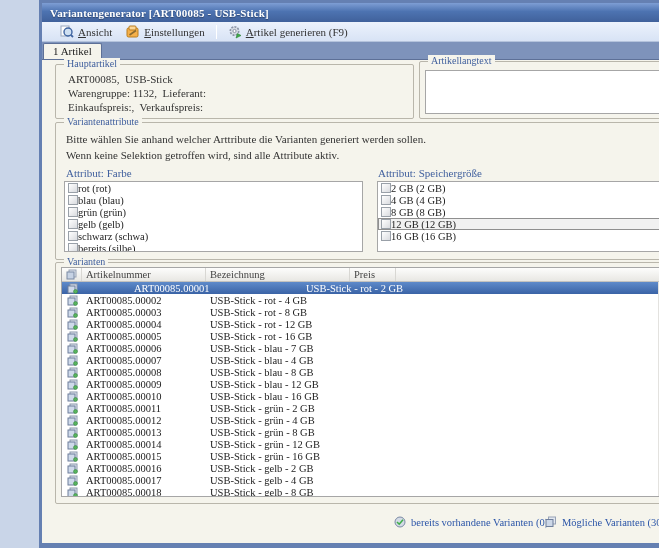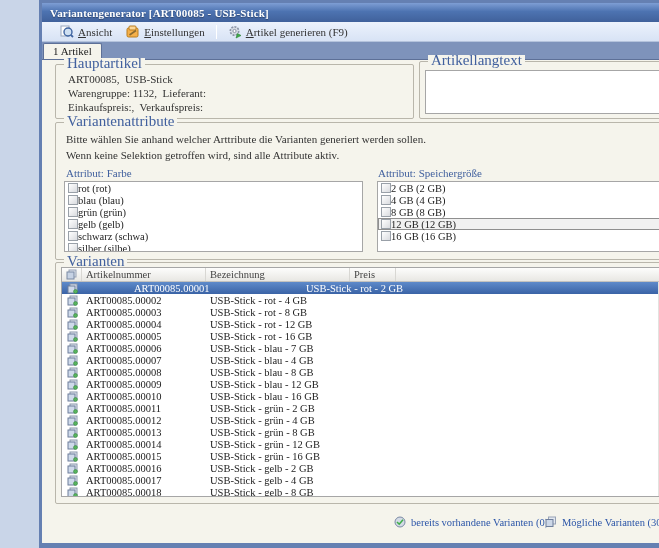--- a/index.html
+++ b/index.html
@@ -37,21 +37,21 @@
   }
   .tab{
     background:#f5f4ec;border:1px solid #5d7097;border-bottom:none;
     border-radius:2px 2px 0 0;padding:1px 9px 2px 9px;font-size:11px;color:#222;
   }
   
   .content{position:absolute;left:0;right:0;top:57px;bottom:0;background:#f5f4ec;}
   .groupbox{position:absolute;border:1px solid #b9b6ab;border-radius:2px;}
   .grouplabel{
     position:absolute;top:-7px;left:8px;background:#f5f4ec;padding:0 3px;
-    color:#41609e;font-size:15px;line-height:11px;
+    color:#41609e;font-size:10px;line-height:11px;
   }
   .gb-haupt{left:13px;top:4px;width:359px;height:55px;}
   .gb-haupt .line{position:absolute;left:12px;white-space:pre;}
   .gb-lang{left:377px;top:1px;width:268px;height:58px;}
   .gb-lang .textbox{position:absolute;left:5px;right:5px;top:8px;bottom:4px;background:#fff;border:1px solid #a6a6a6;}
   .gb-attr{left:13px;top:62px;width:632px;height:138px;}
   .gb-attr .instr{position:absolute;left:10px;}
   .attr-label{position:absolute;color:#41609e;}
   .listbox{position:absolute;background:#fff;border:1px solid #a6a6a6;overflow:hidden;}
   .lb-item{height:12px;display:flex;align-items:center;padding-left:2px;font-size:10.5px;color:#222;border:1px solid transparent;}
@@ -165,21 +165,21 @@
             <span>gelb (gelb)</span>
           </div>
 
           <div class="lb-item">
             <span class="cb"></span>
             <span>schwarz (schwa)</span>
           </div>
 
           <div class="lb-item">
             <span class="cb"></span>
-            <span>silber (silbe)</span>
+            <span>bereits (silbe)</span>
           </div>
         </div>
 
       <div class="attr-label" style="left:322px;top:44px">Attribut: Speichergröße</div>
       <div class="listbox" style="left:321px;top:58px;width:293px;height:71px">
 
           <div class="lb-item">
             <span class="cb"></span>
             <span>2 GB (2 GB)</span>
           </div>

